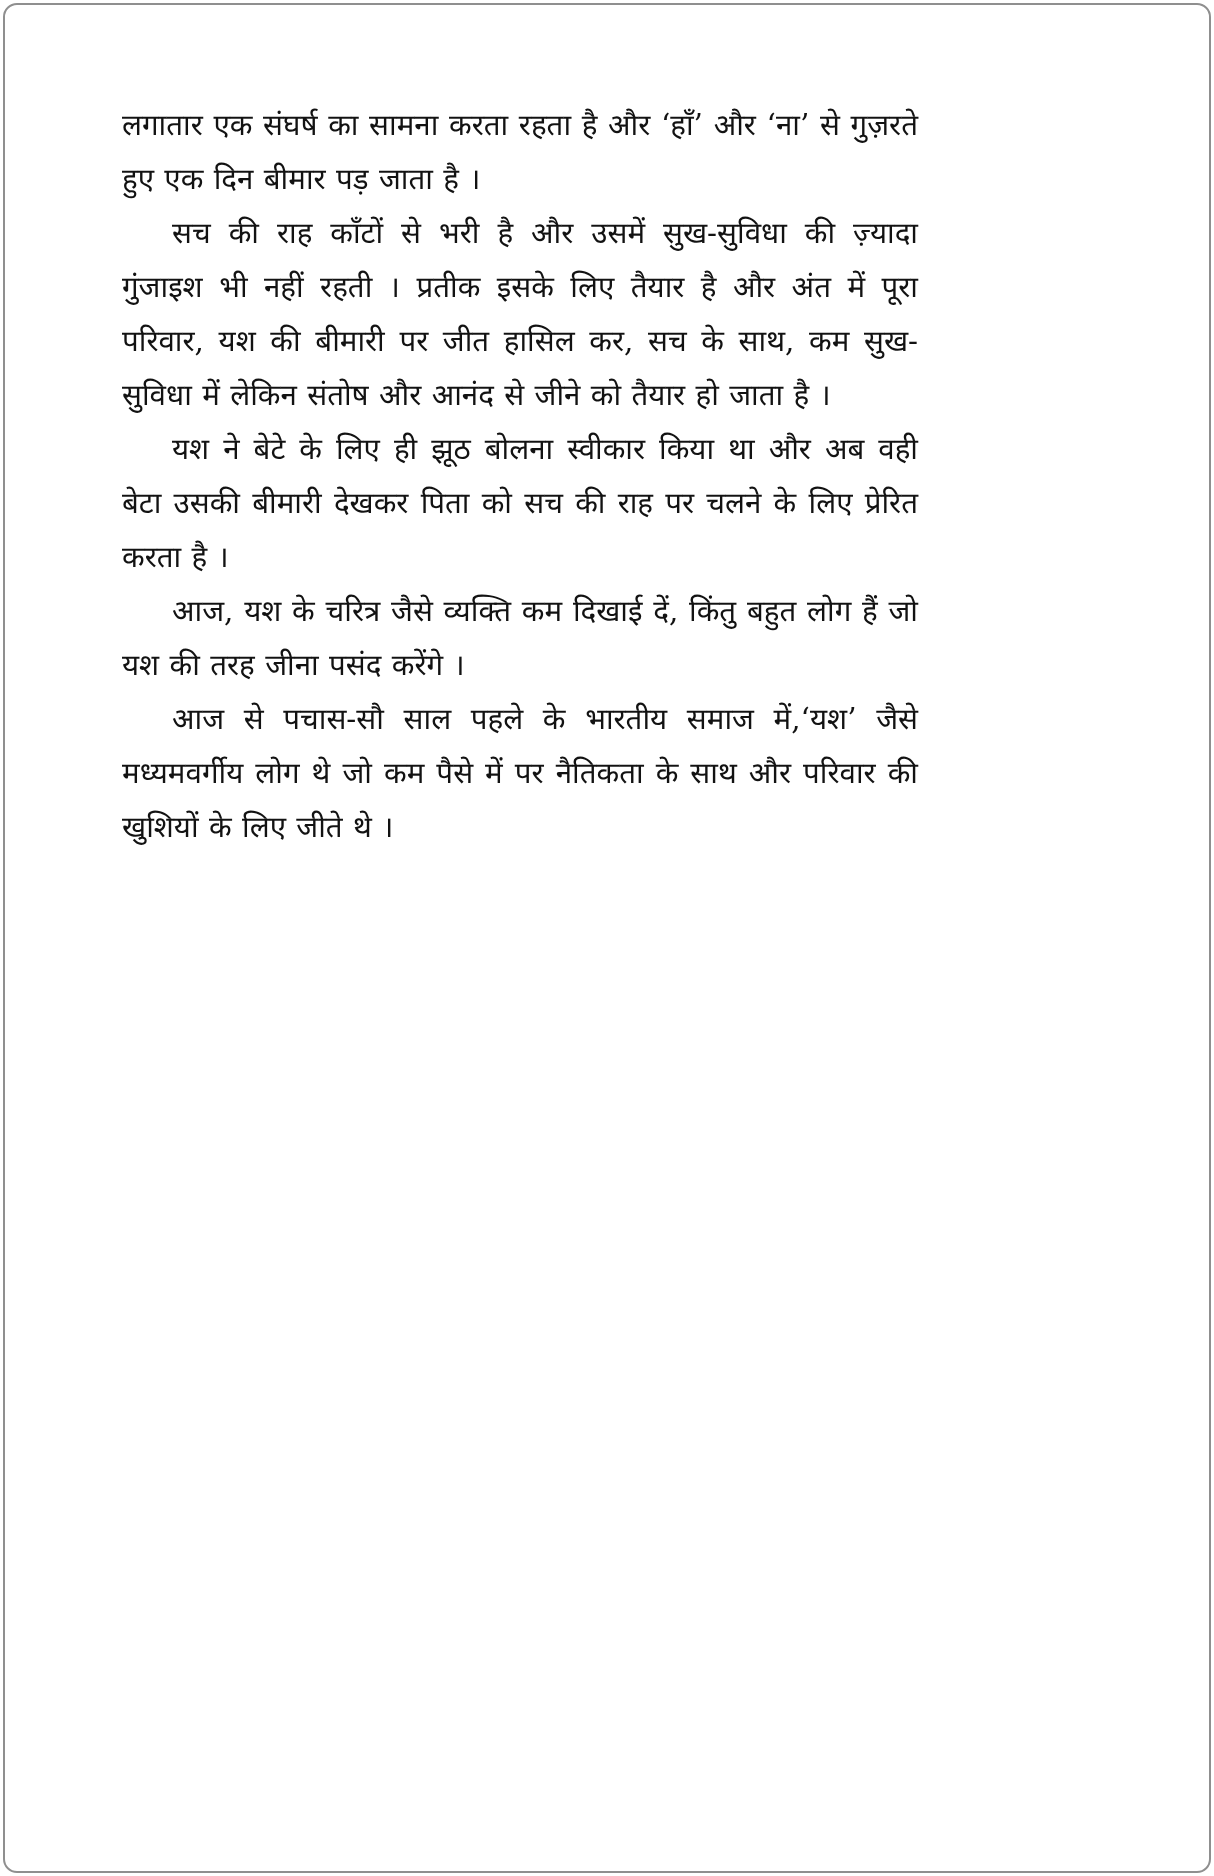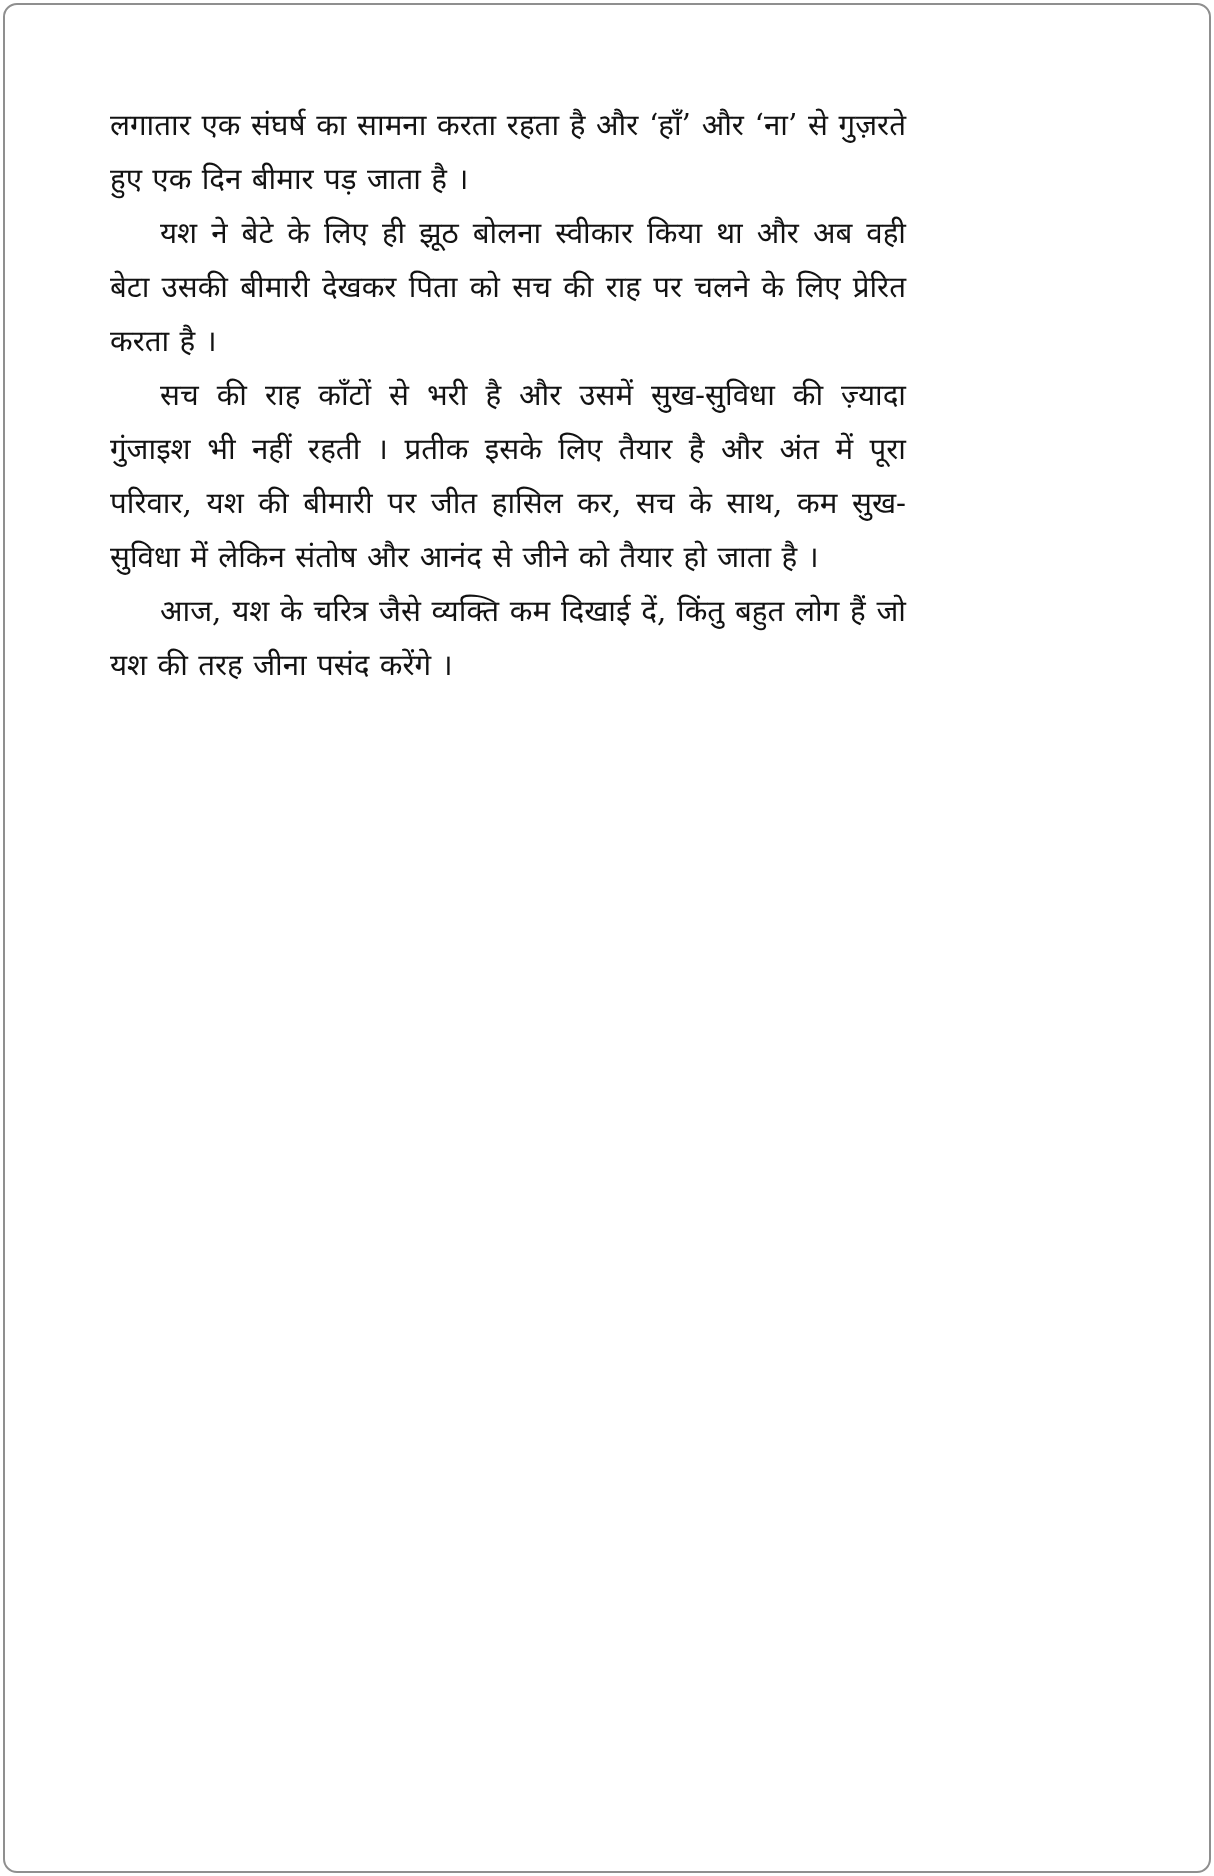--- a/index.html
+++ b/index.html
@@ -16,21 +16,21 @@
   }
   .page-frame {
     position: absolute;
     inset: 3px;
     border: 2px solid #8f8f8f;
     border-radius: 14px;
     pointer-events: none;
   }
   .text-block {
     position: absolute;
-    left: 110px;
+    left: 122px;
     top: 98px;
     width: 796px;
   }
   .para {
     margin: 0;
     padding: 0;
     font-size: 29.5px;
     line-height: 54px;
     color: #121212;
     text-align: justify;
@@ -41,16 +41,17 @@
     text-indent: 50px;
   }
 </style>
 </head>
 <body>
 
 <div class="page-frame"></div>
 
 <div class="text-block">
   <p class="para">लगातार एक संघर्ष का सामना करता रहता है और ‘हाँ’ और ‘ना’ से गुज़रते हुए एक दिन बीमार पड़ जाता है ।</p>
+  <p class="para indent">सच की राह काँटों से भरी है और उसमें सुख-सुविधा की ज़्यादा गुंजाइश भी नहीं रहती । प्रतीक इसके लिए तैयार है और अंत में पूरा परिवार, यश की बीमारी पर जीत हासिल कर, सच के साथ, कम सुख-सुविधा में लेकिन संतोष और आनंद से जीने को तैयार हो जाता है ।</p>
   <p class="para indent">यश ने बेटे के लिए ही झूठ बोलना स्वीकार किया था और अब वही बेटा उसकी बीमारी देखकर पिता को सच की राह पर चलने के लिए प्रेरित करता है ।</p>
-  <p class="para indent">सच की राह काँटों से भरी है और उसमें सुख-सुविधा की ज़्यादा गुंजाइश भी नहीं रहती । प्रतीक इसके लिए तैयार है और अंत में पूरा परिवार, यश की बीमारी पर जीत हासिल कर, सच के साथ, कम सुख-सुविधा में लेकिन संतोष और आनंद से जीने को तैयार हो जाता है ।</p>
   <p class="para indent">आज, यश के चरित्र जैसे व्यक्ति कम दिखाई दें, किंतु बहुत लोग हैं जो यश की तरह जीना पसंद करेंगे ।</p>
+  <p class="para indent">आज से पचास-सौ साल पहले के भारतीय समाज में,‘यश’ जैसे मध्यमवर्गीय लोग थे जो कम पैसे में पर नैतिकता के साथ और परिवार की खुशियों के लिए जीते थे ।</p>
 </div>
 
 </body></html>

